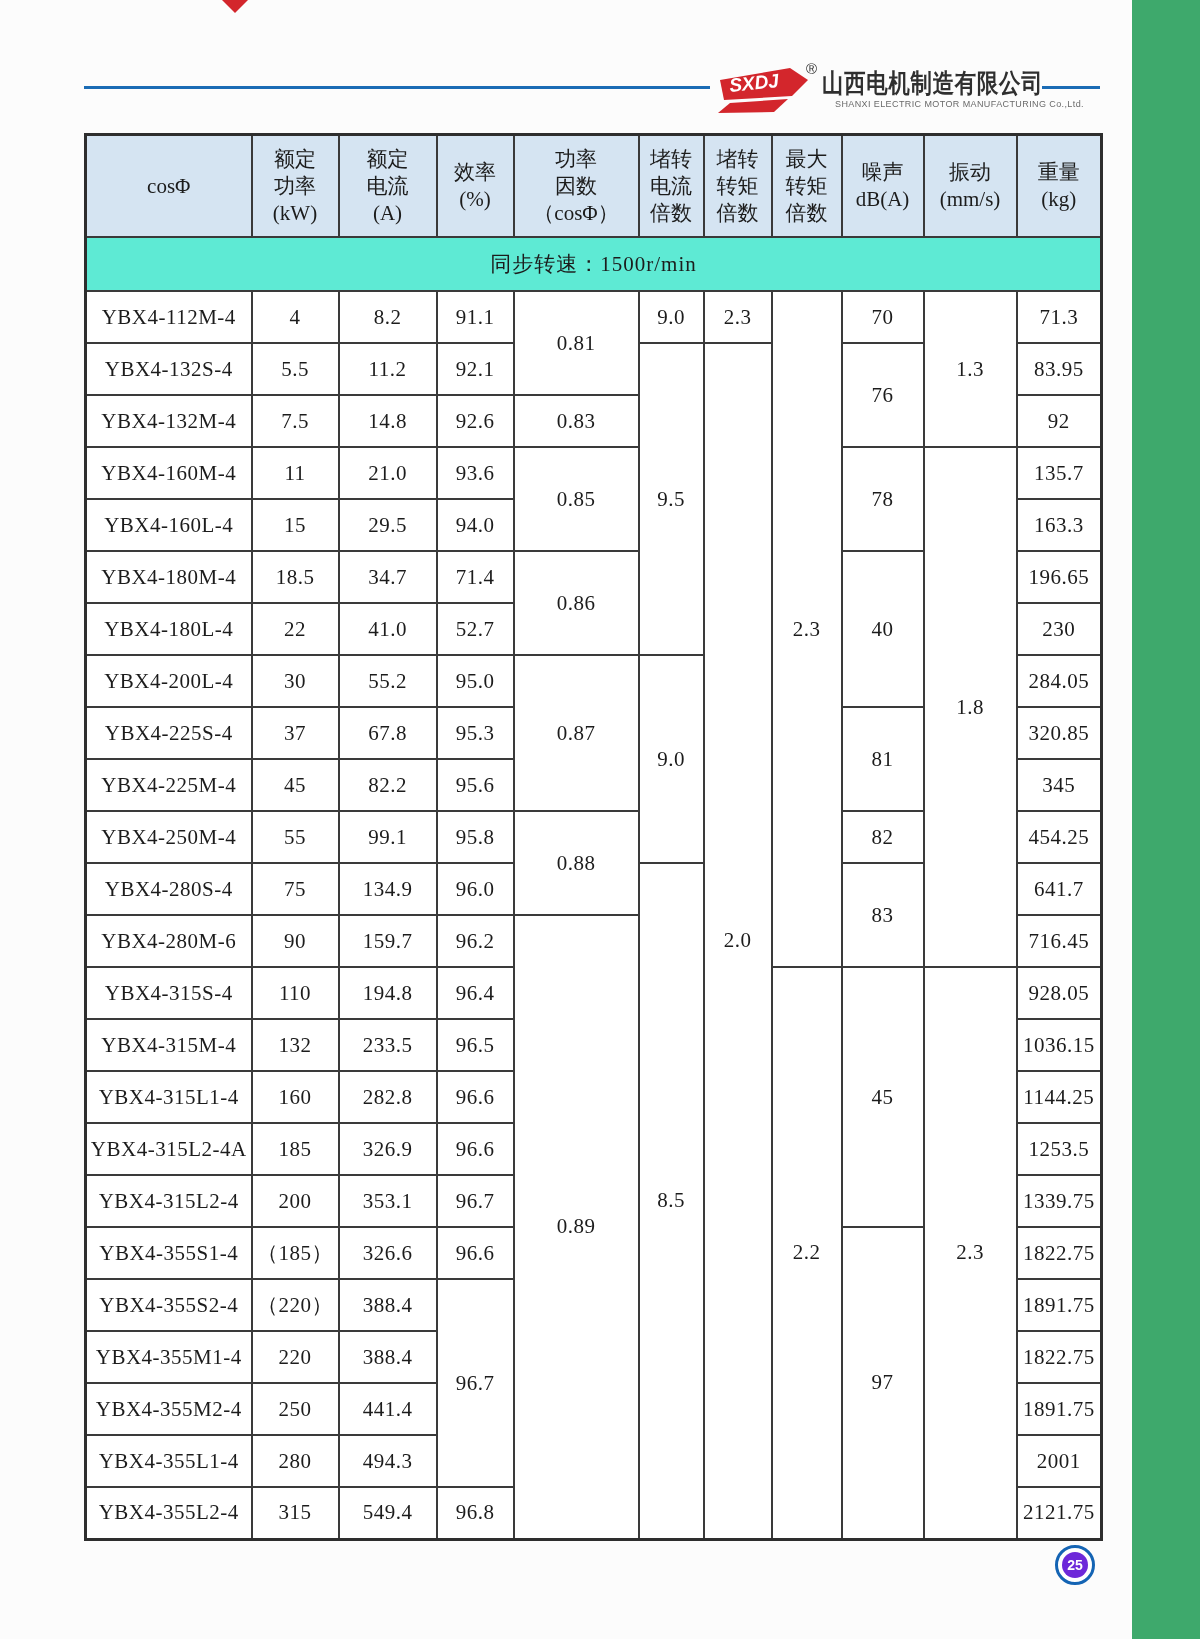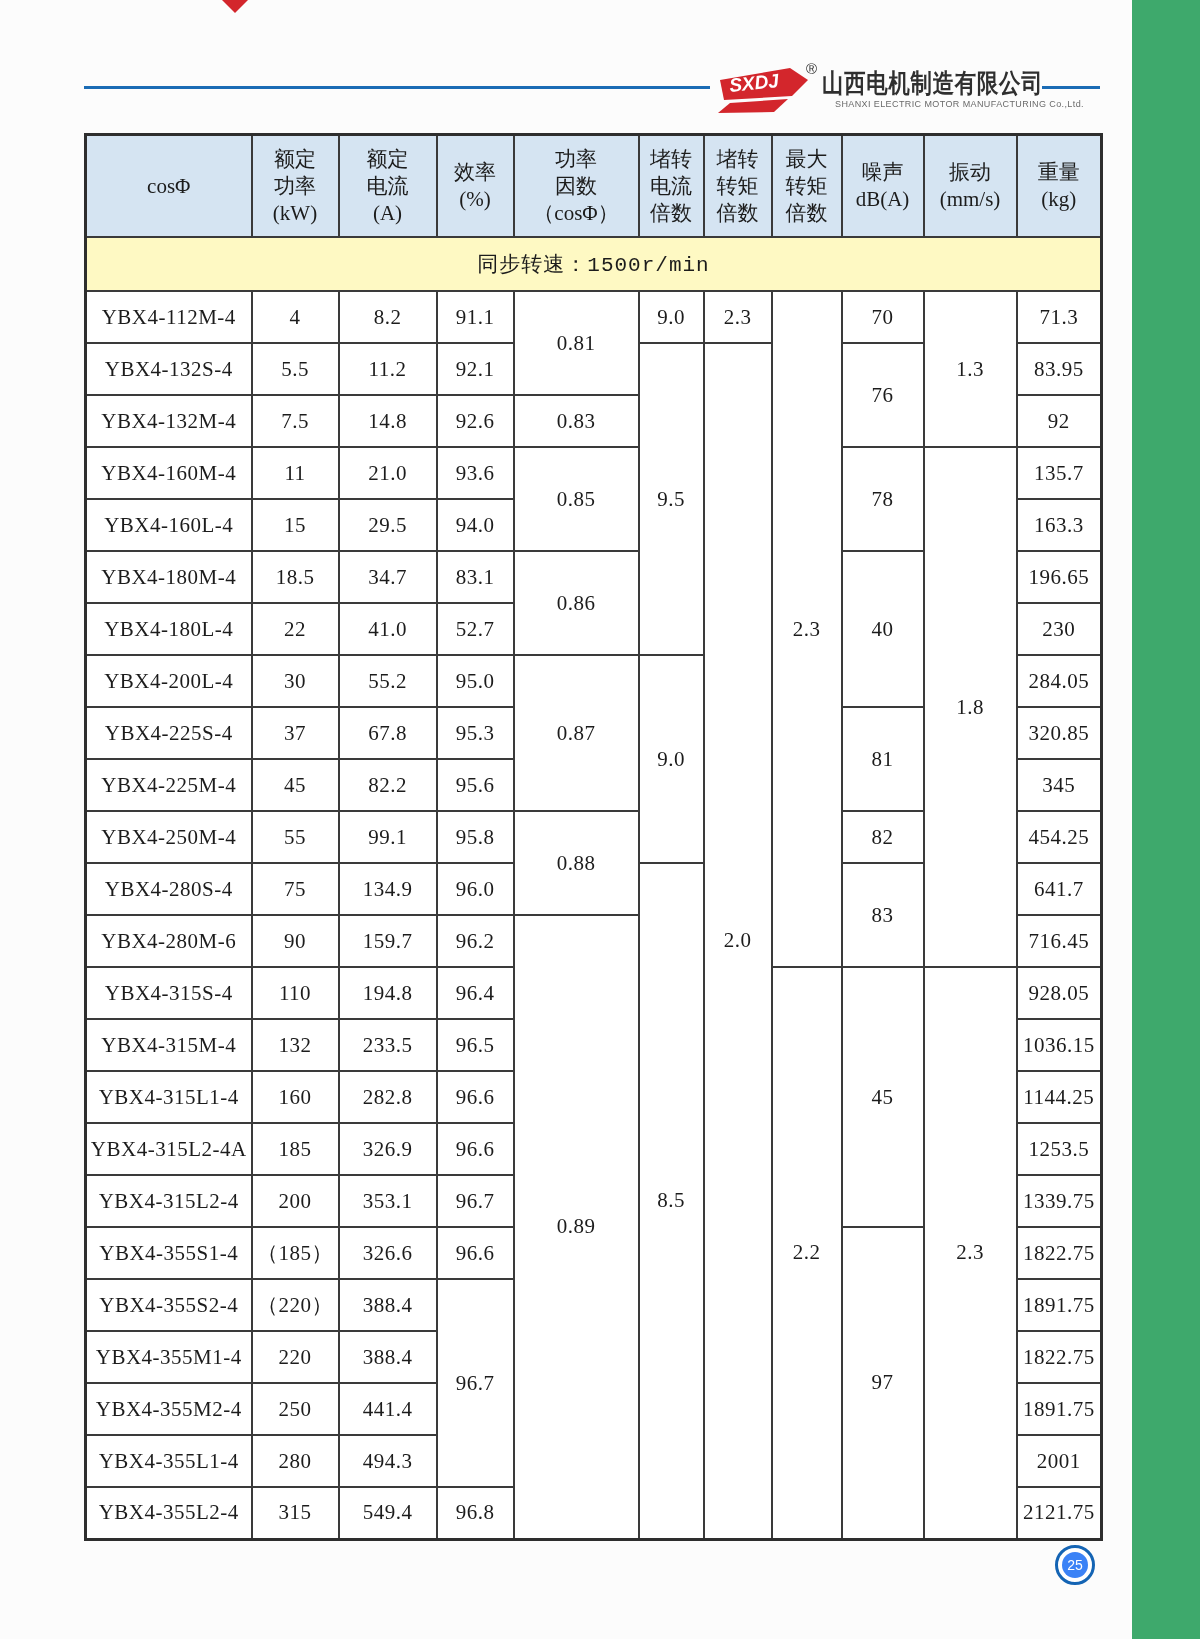--- a/index.html
+++ b/index.html
@@ -27,26 +27,26 @@
   table.spec{border-collapse:collapse;table-layout:fixed;width:1016px;
     border:3px solid #2e2e2e;}
   table.spec th,table.spec td{
     border:2px solid #3a3a3a;text-align:center;vertical-align:middle;
     padding:0;overflow:hidden;}
   table.spec th{
     background:#d5e4f2;font-weight:normal;font-size:21px;line-height:27px;height:100px;
     font-family:"Liberation Serif","DejaVu Serif",serif;}
   table.spec td{font-size:21px;letter-spacing:.5px;background:#ffffff;}
   table.spec tr.data-row{height:52px;}
-  table.spec td.section{background:#fef9c3;font-size:21px;height:52px;letter-spacing:1px;font-family:Liberation Mono, monospace;}
+  table.spec td.section{background:#5eead4;font-size:21px;height:52px;letter-spacing:1px;}
   
   .page-badge{position:absolute;left:1055px;top:1545px;width:40px;height:40px;border-radius:50%;
     border:3px solid #1464b4;box-sizing:border-box;background:#fff;display:flex;align-items:center;justify-content:center;}
-  .page-badge-inner{width:26px;height:26px;border-radius:50%;background:#3b82f6;color:#fff;
-    display:flex;align-items:center;justify-content:center;font-size:14px;font-weight:normal;
+  .page-badge-inner{width:26px;height:26px;border-radius:50%;background:#6d28d9;color:#fff;
+    display:flex;align-items:center;justify-content:center;font-size:14px;font-weight:bold;
     font-family:"Liberation Sans",sans-serif;}
 </style>
 </head>
 <body>
 
 <div class="green-band"></div>
 <div class="top-red-mark"></div>
 
 <div class="rule left"></div>
 <div class="rule right"></div>
@@ -179,21 +179,21 @@
           <td>YBX4-160L-4</td>
           <td>15</td>
           <td>29.5</td>
           <td>94.0</td>
           <td>163.3</td>
         </tr>
         <tr class="data-row">
           <td>YBX4-180M-4</td>
           <td>18.5</td>
           <td>34.7</td>
-          <td>83.1</td>
+          <td>71.4</td>
           <td rowspan="2">0.86</td>
           <td rowspan="3">40</td>
           <td>196.65</td>
         </tr>
         <tr class="data-row">
           <td>YBX4-180L-4</td>
           <td>22</td>
           <td>41.0</td>
           <td>52.7</td>
           <td>230</td>

